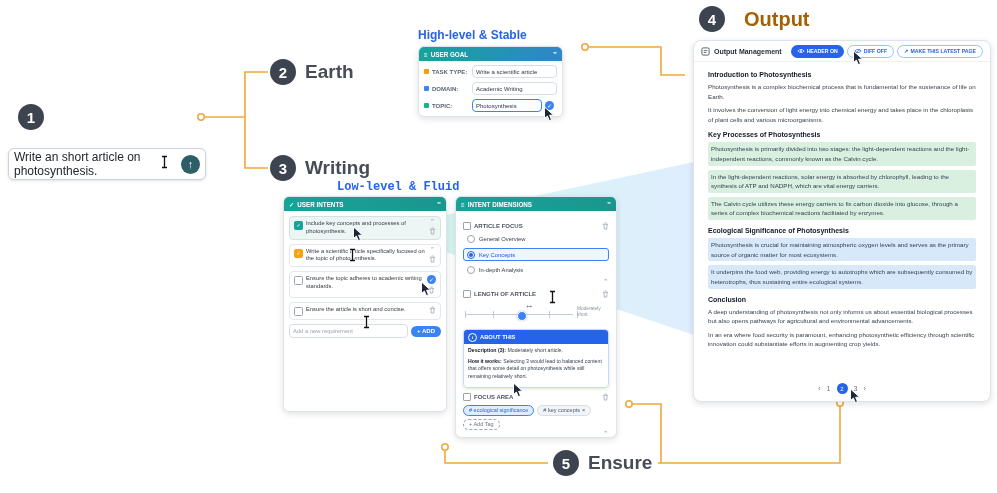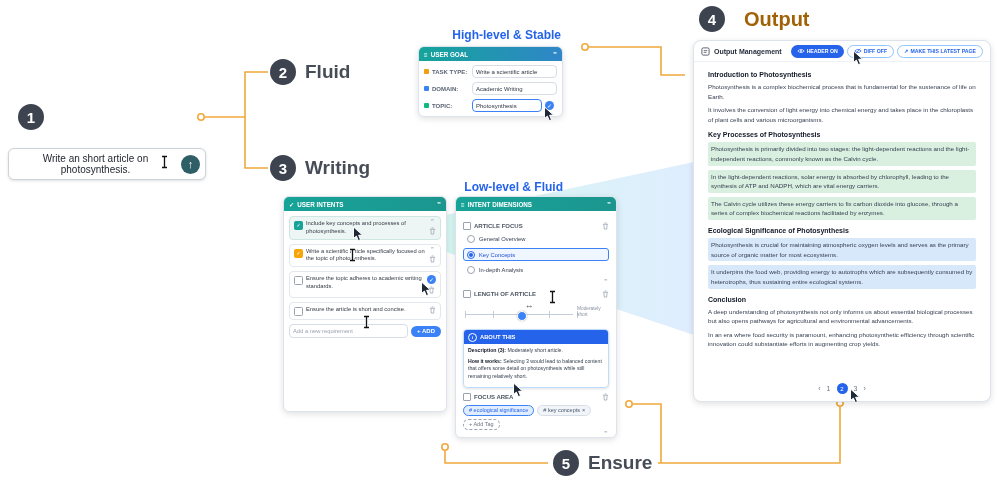--- a/index.html
+++ b/index.html
@@ -4,28 +4,28 @@
 <style>
   html,body{margin:0;padding:0;background:#fff;font-family:"Liberation Sans",sans-serif;}
   .canvas{position:relative;width:997px;height:493px;background:#fff;overflow:hidden;}
   svg.overlay{position:absolute;left:0;top:0;z-index:1;}
   
   .step{position:absolute;z-index:3;display:flex;align-items:center;gap:9px;}
   .badge{width:26px;height:26px;border-radius:50%;background:#3d4450;color:#fff;font-weight:bold;font-size:15px;display:flex;align-items:center;justify-content:center;flex:0 0 auto;}
   .step-label{font-size:19px;font-weight:bold;color:#474d57;white-space:nowrap;}
   
   .prompt{position:absolute;left:8px;top:148px;width:186px;height:30px;background:#fff;border:1px solid #ccd3db;border-radius:6px;box-shadow:0 1px 3px rgba(0,0,0,.13);display:flex;align-items:center;padding:0 5px;gap:4px;z-index:3;}
-  .prompt-text{flex:1;font-size:10px;color:#22272e;text-align:center;}
+  .prompt-text{flex:1;font-size:12px;color:#22272e;}
   .send-btn{width:19px;height:19px;border-radius:50%;background:#2e5f66;color:#fff;font-size:11px;display:flex;align-items:center;justify-content:center;flex:0 0 auto;}
   
   .card{position:absolute;background:#fff;border:1px solid #dde3ea;border-radius:6px;box-shadow:0 2px 6px rgba(0,0,0,.12);z-index:3;}
   .panel-hdr{display:flex;align-items:center;gap:3px;height:14px;padding:0 5px;color:#fff;font-size:6.3px;font-weight:bold;border-radius:5px 5px 0 0;background:linear-gradient(90deg,#17a398,#1b968f);}
   .panel-hdr.grad{background:linear-gradient(90deg,#15a49a,#2f86c8);}
   .panel-hdr .q{margin-left:auto;font-size:8px;opacity:.9;}
-  .subtitle{position:absolute;color:#2563eb;font-weight:bold;font-size:12px;text-align:right;z-index:3;}
+  .subtitle{position:absolute;color:#2563eb;font-weight:bold;font-size:12px;text-align:left;z-index:3;}
   
   .g-row{display:flex;align-items:center;gap:3px;margin:4px 5px;}
   .g-ico{width:5px;height:5px;border-radius:1px;flex:0 0 auto;}
   .g-label{font-size:6px;font-weight:bold;color:#5a6472;width:37px;flex:0 0 auto;}
   .g-val{flex:1;border:1px solid #d7dde5;border-radius:4px;font-size:6px;color:#2f3641;padding:2.5px 3px;background:#fff;}
   .g-val.active{border-color:#3b82f6;flex:0 1 62px;}
   .chk-bubble{width:9px;height:9px;border-radius:50%;background:#3b82f6;color:#fff;font-size:6px;display:flex;align-items:center;justify-content:center;flex:0 0 auto;}
   
   .ui-body{padding:5px;}
   .intent{border:1px solid #e3e8ee;border-radius:4px;margin-bottom:4px;padding:3px 4px;display:flex;gap:3px;align-items:flex-start;font-size:5.8px;color:#333a44;line-height:1.35;background:#fff;}
@@ -115,21 +115,21 @@
       <circle cx="840" cy="403" r="3.2"></circle>
     </g>
   </svg>
 
   <div class="step" style="left:18px;top:104px;">
     <div class="badge">1</div>
   </div>
 
   <div class="step" style="left:270px;top:59px;">
     <div class="badge">2</div>
-    <div class="step-label">Fluid</div>
+    <div class="step-label">Earth</div>
   </div>
 
   <div class="step" style="left:270px;top:155px;">
     <div class="badge">3</div>
     <div class="step-label">Writing</div>
   </div>
 
   <div class="step" style="left:699px;top:6px;">
     <div class="badge">4</div>
     <div class="step-label" style="font-size:20px;color:#a16207;margin-left:10px;">Output</div>
@@ -167,21 +167,21 @@
     <div class="g-row">
       <span class="g-ico" style="background:#10b981;"></span>
       <span class="g-label">TOPIC:</span>
       <span class="g-val active">Photosynthesis</span>
       <span class="chk-bubble">
           <span>✓</span>
         </span>
     </div>
   </div>
 
-  <div class="subtitle" style="left:363px;top:180px;width:200px;">Low-level &amp; Fluid</div>
+  <div class="subtitle" style="left:337px;top:180px;width:200px;font-family:Liberation Mono, monospace;">Low-level &amp; Fluid</div>
 
   <div class="card" style="left:283px;top:196px;width:162px;height:214px;">
     <div class="panel-hdr">
       <span>✓</span>
       <span>USER INTENTS</span>
       <span class="q">”</span>
     </div>
     <div class="ui-body">
       <div class="intent sel">
         <span class="cb teal">

